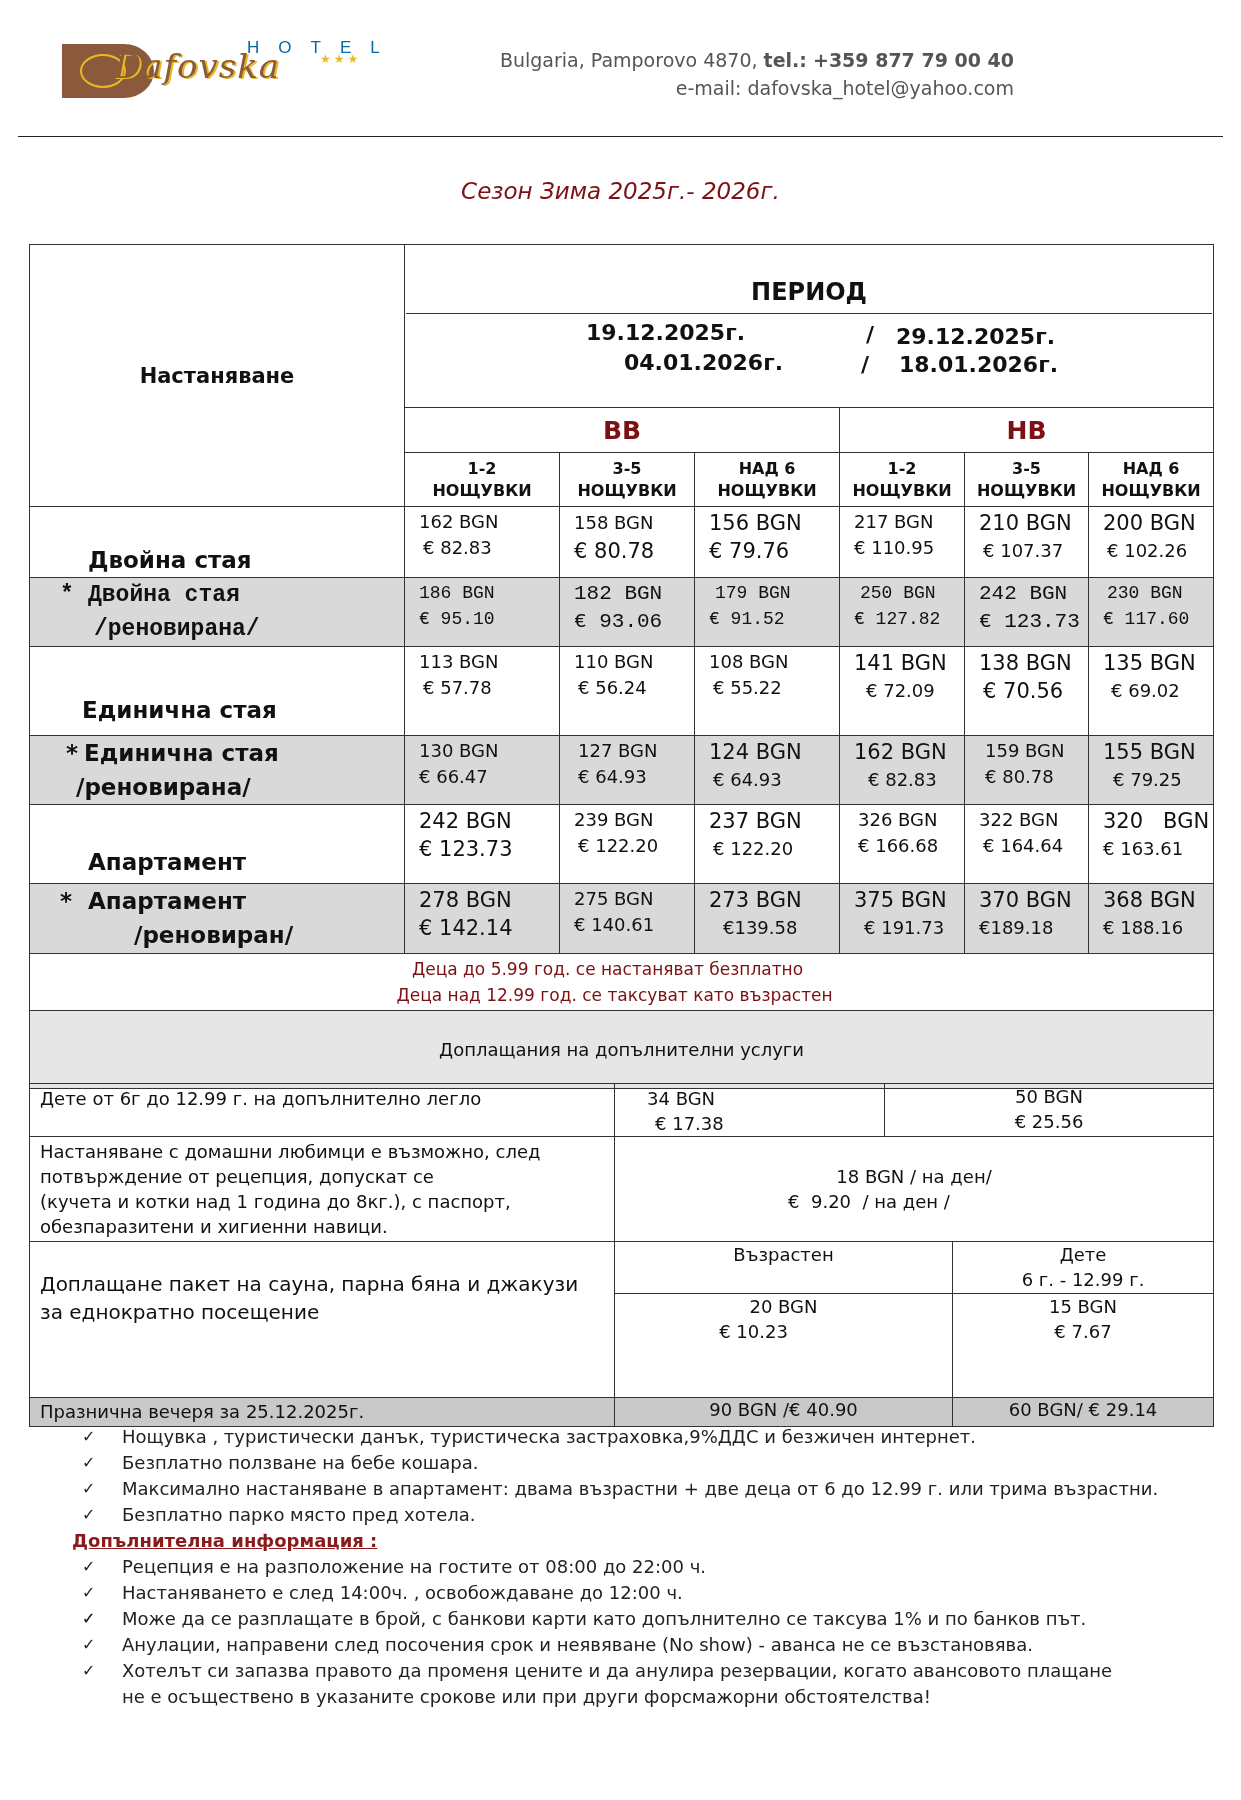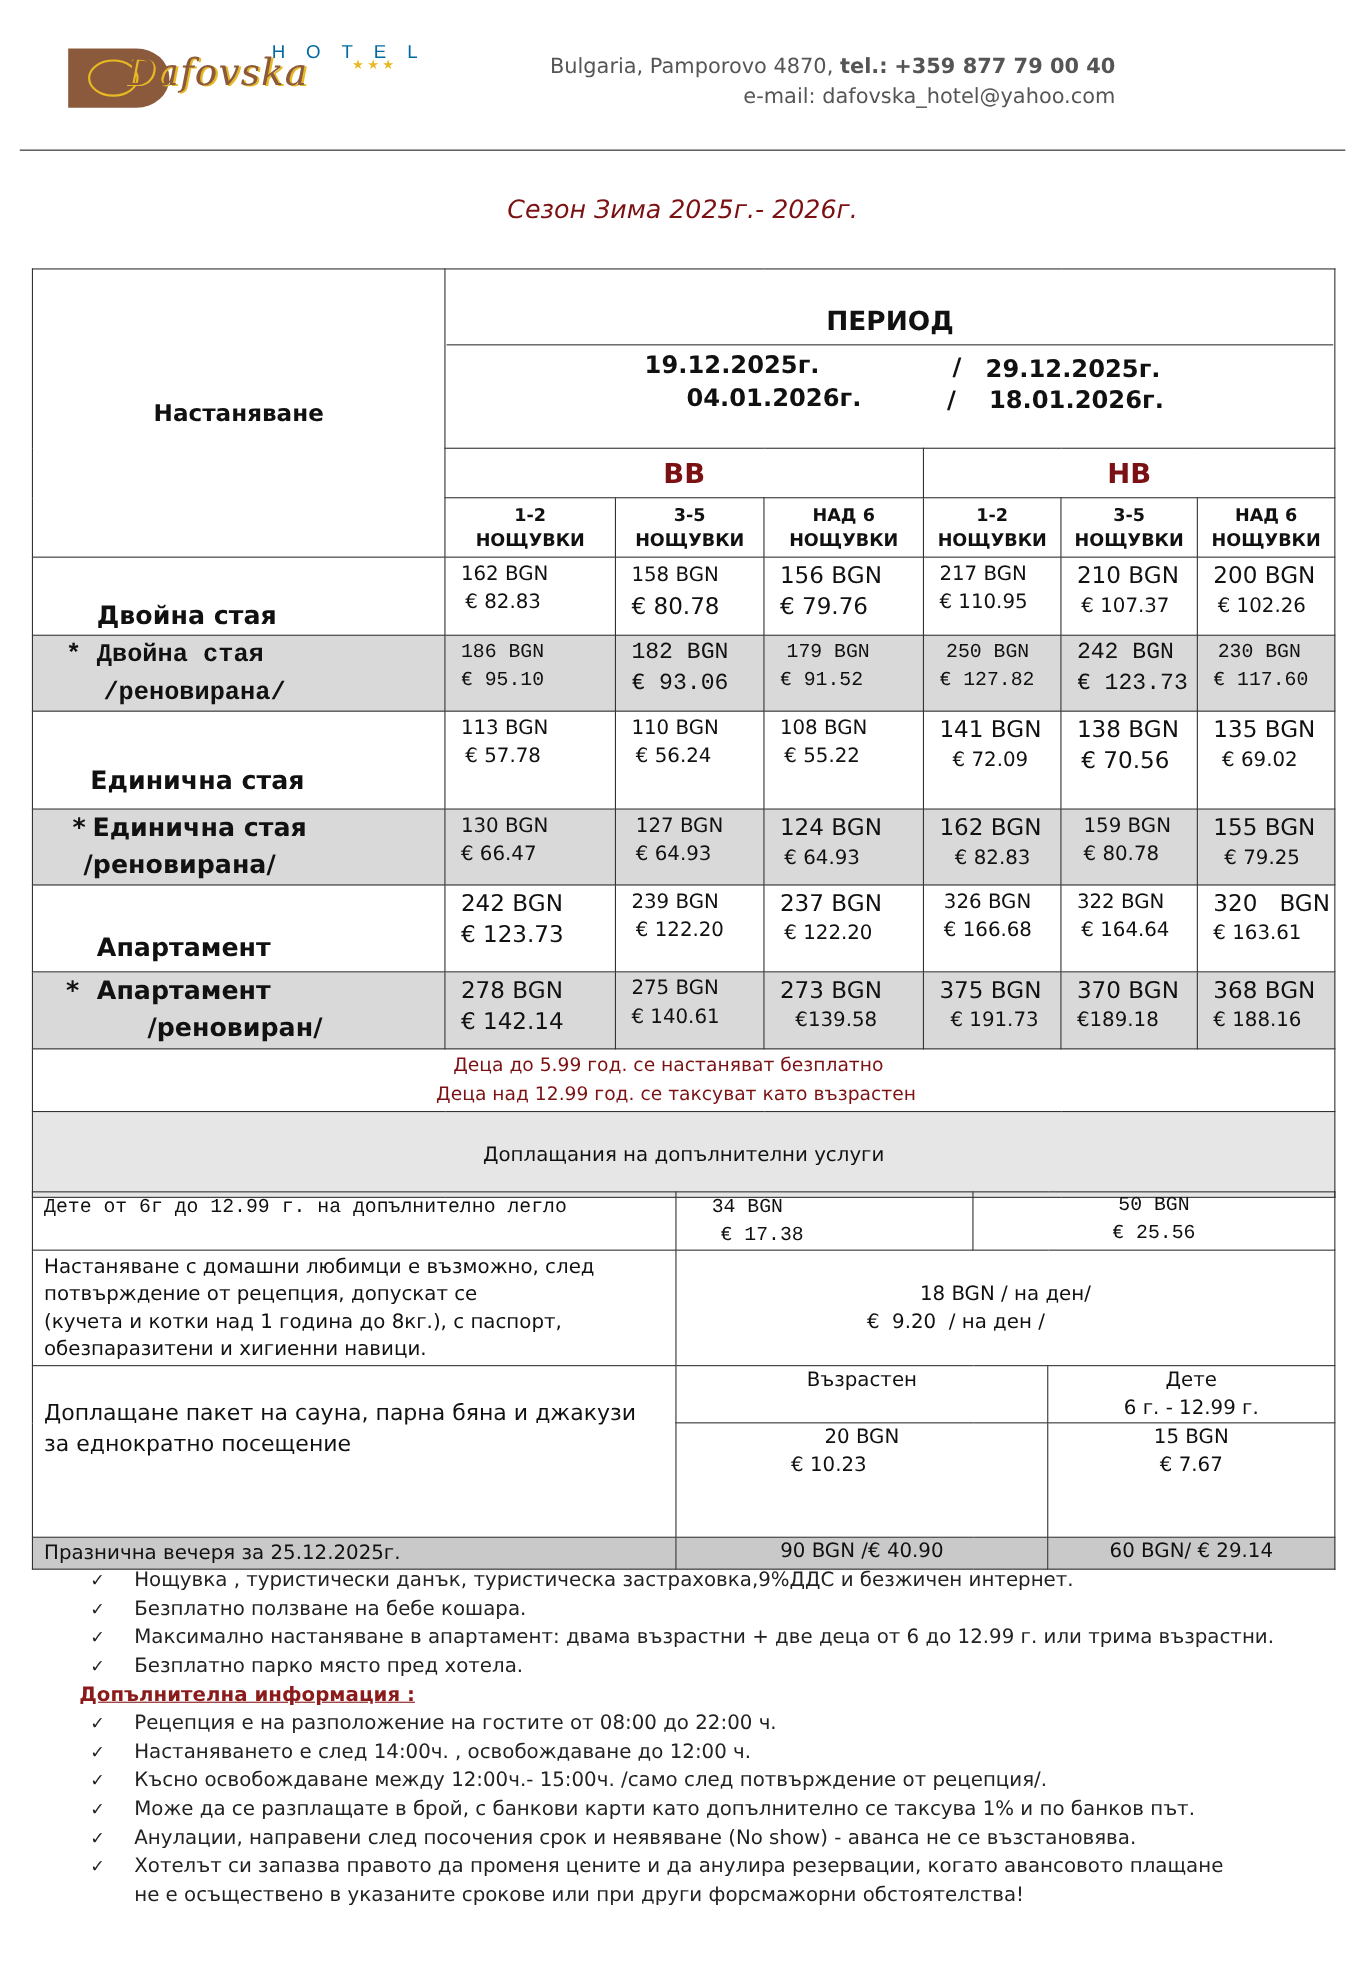--- a/index.html
+++ b/index.html
@@ -329,21 +329,21 @@
   </table>
 
 <table class="extras-table">
   <colgroup>
     <col style="width:585px">
       <col style="width:270px">
       <col style="width:68px">
       <col style="width:261px">
   </colgroup>
   <tbody>
-      <tr style="height:52px;font-family:Liberation Mono, monospace;">
+      <tr style="height:52px;">
     <td class="ex-left">Дете от 6г до 12.99 г. на допълнително легло</td>
     <td colspan="1" style="padding:2px 0 0 32px;">
       <div>34 BGN</div>
       <div style="padding-left:8px">€ 17.38</div>
     </td>
     <td colspan="2" class="ex-center">
       <div>50 BGN</div>
       <div>€ 25.56</div>
     </td>
   </tr>
@@ -389,18 +389,18 @@
   <ul>
     <li><span class="check">✓</span><span>Нощувка , туристически данък, туристическа застраховка,9%ДДС и безжичен интернет.</span></li>
     <li><span class="check">✓</span><span>Безплатно ползване на бебе кошара.</span></li>
     <li><span class="check">✓</span><span>Максимално настаняване в апартамент: двама възрастни + две деца от 6 до 12.99 г. или трима възрастни.</span></li>
     <li><span class="check">✓</span><span>Безплатно парко място пред хотела.</span></li>
   </ul>
   <div class="info-heading">Допълнителна информация :</div>
   <ul>
     <li><span class="check">✓</span><span>Рецепция е на разположение на гостите от 08:00 до 22:00 ч.</span></li>
     <li><span class="check">✓</span><span>Настаняването е след 14:00ч. , освобождаване до 12:00 ч.</span></li>
-    <li><span class="check">✓</span><span>Късно освобождаване между 12:00ч.- 15:00ч. /само след потвърждение от рецепция/.</span></li>
+    <li><span class="check">✓</span></li>
     <li><span class="check">✓</span><span>Може да се разплащате в брой, с банкови карти като допълнително се таксува 1% и по банков път.</span></li>
     <li><span class="check">✓</span><span>Анулации, направени след посочения срок и неявяване (No show) - аванса не се възстановява.</span></li>
     <li style="width:1040px"><span class="check">✓</span><span>Хотелът си запазва правото да променя цените и да анулира резервации, когато авансовото плащане не е осъществено в указаните срокове или при други форсмажорни обстоятелства!</span></li>
   </ul>
 </div>
 
 </body></html>

